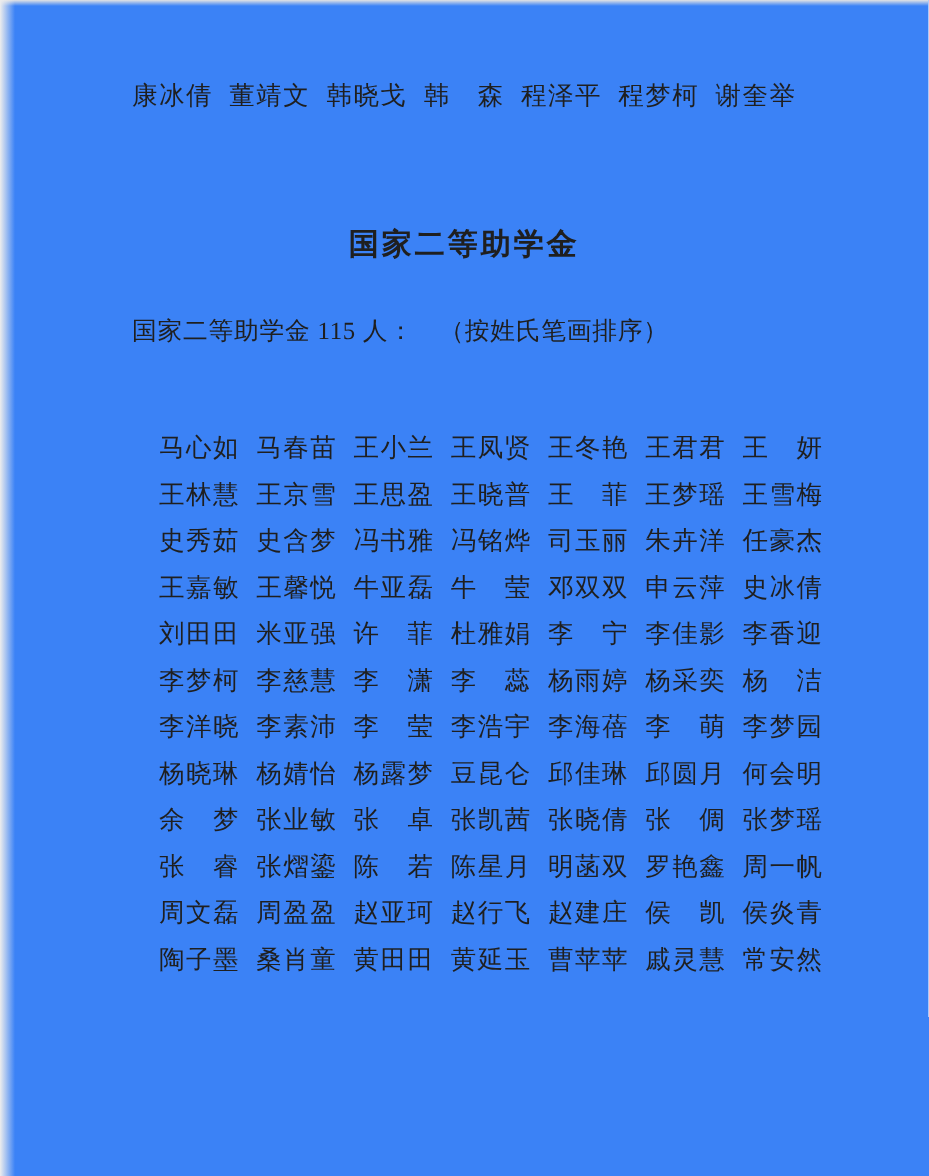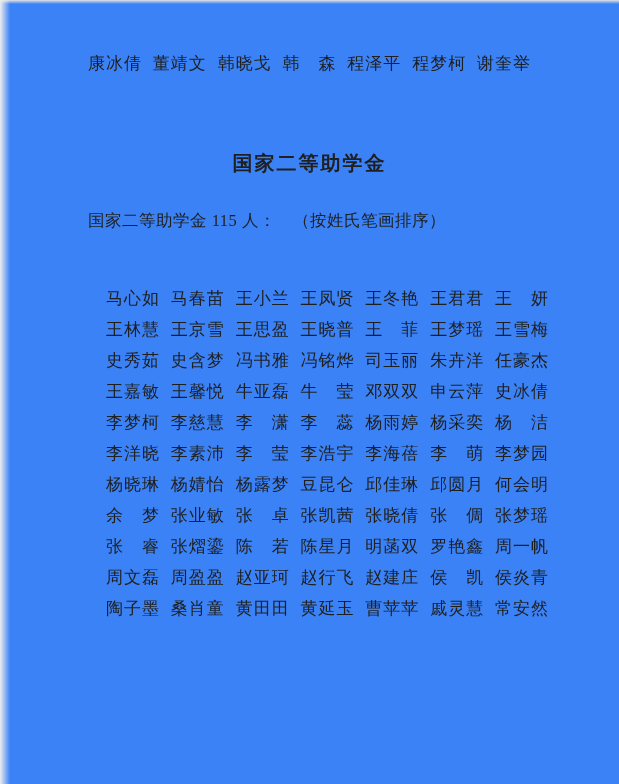--- a/index.html
+++ b/index.html
@@ -117,20 +117,29 @@
       <div class="name-row">
         <span class="name">王嘉敏</span>
         <span class="name">王馨悦</span>
         <span class="name">牛亚磊</span>
         <span class="name">牛　莹</span>
         <span class="name">邓双双</span>
         <span class="name">申云萍</span>
         <span class="name">史冰倩</span>
       </div>
       <div class="name-row">
+        <span class="name">刘田田</span>
+        <span class="name">米亚强</span>
+        <span class="name">许　菲</span>
+        <span class="name">杜雅娟</span>
+        <span class="name">李　宁</span>
+        <span class="name">李佳影</span>
+        <span class="name">李香迎</span>
+      </div>
+      <div class="name-row">
         <span class="name">李梦柯</span>
         <span class="name">李慈慧</span>
         <span class="name">李　潇</span>
         <span class="name">李　蕊</span>
         <span class="name">杨雨婷</span>
         <span class="name">杨采奕</span>
         <span class="name">杨　洁</span>
       </div>
       <div class="name-row">
         <span class="name">李洋晓</span>

